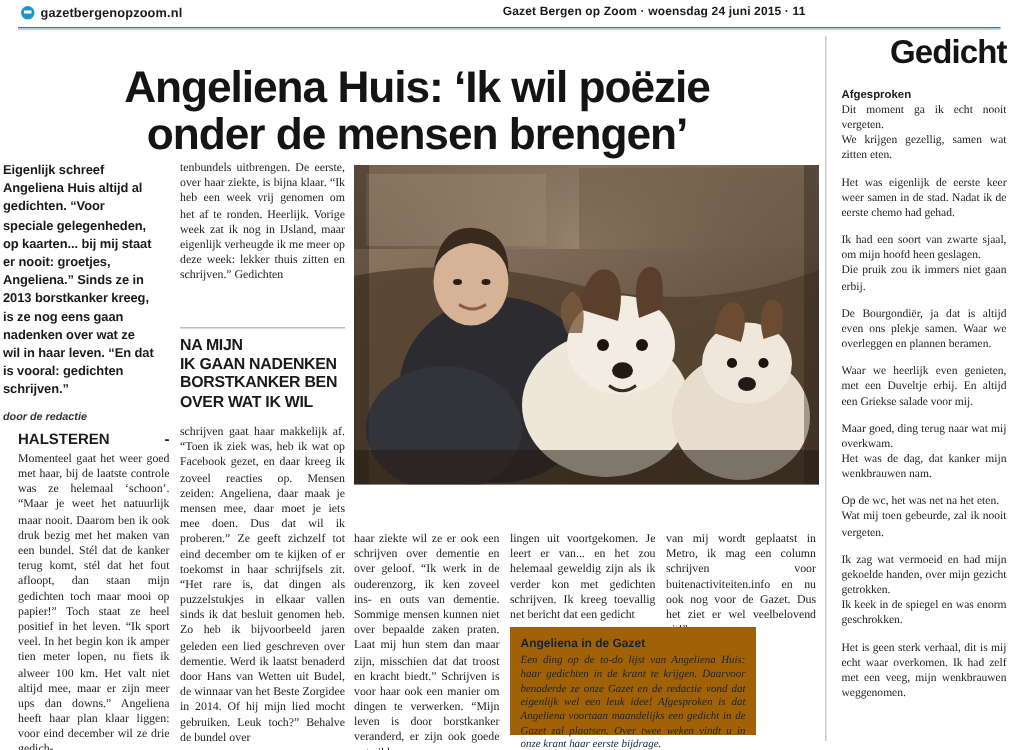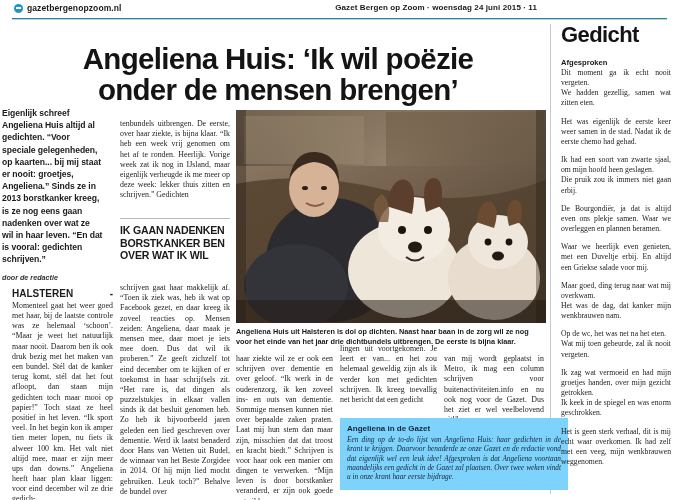--- a/index.html
+++ b/index.html
@@ -66,21 +66,21 @@
     margin-top:7px;font-size:7.2px;font-style:italic;font-weight:bold;color:#333;
   }
   .body-serif{
     font-family:"Liberation Serif", serif;
     font-size:7.9px;line-height:1.29;text-align:justify;color:#1c1c1c;
   }
   .col1-body{position:absolute;left:12px;top:288px;width:101px;}
   .lead-city{font-family:"Liberation Sans",sans-serif;font-weight:bold;font-size:10px;}
 
   
-  .col2-top{position:absolute;left:120px;top:107px;width:110px;margin-top:12px;}
+  .col2-top{position:absolute;left:120px;top:107px;width:110px;}
   .pullquote-wrap{position:absolute;left:120px;top:218px;width:110px;}
   .pq-rule{width:110px;height:1px;background:#bbb;margin-bottom:5px;}
   .pullquote{
     font-size:10.6px;line-height:1.18;font-weight:bold;color:#1a1a1a;
     letter-spacing:-0.2px;
   }
   .pullquote span{display:block;}
   .col2-body{position:absolute;left:120px;top:283px;width:110px;}
 
   
@@ -89,44 +89,44 @@
     background:#6f5c4a;
   }
   .photo svg{display:block;}
   .caption{
     position:absolute;left:236px;top:327px;width:310px;
     font-size:7.3px;line-height:1.32;font-weight:bold;color:#1a1a1a;
   }
 
   
   .col3{position:absolute;left:236px;top:354px;width:97px;}
-  .col4{position:absolute;left:340px;top:344px;width:97px;}
+  .col4{position:absolute;left:340px;top:354px;width:97px;}
   .col5{position:absolute;left:444px;top:354px;width:100px;}
 
   
   .infobox{
-    position:absolute;left:340px;top:418px;width:228px;height:72px;
-    background:#7dd3fc;padding:6px 7px 0 7px;box-sizing:border-box;
+    position:absolute;left:340px;top:418px;width:164px;height:72px;
+    background:#a16207;padding:6px 7px 0 7px;box-sizing:border-box;
   }
   .infobox-title{
     font-size:8px;font-weight:bold;color:#12243a;margin-bottom:2px;
   }
   .infobox-text{
     font-family:"Liberation Serif", serif;
     font-size:7.3px;line-height:1.28;font-style:italic;color:#16263a;
     text-align:justify;
   }
 
   
   .gedicht{
     position:absolute;left:561px;top:24px;width:110px;
   }
   .gedicht-title{
     font-size:22px;font-weight:bold;letter-spacing:-0.6px;color:#141414;
-    line-height:1;margin-bottom:12px;
+    line-height:1;margin-bottom:12px;text-align:right;
   }
   .poem-title{
     font-family:"Liberation Sans", sans-serif;
     font-size:7.6px;font-weight:bold;color:#1a1a1a;margin-bottom:1px;
   }
   .poem-stanza{
     font-family:"Liberation Serif", serif;
     font-size:7.7px;line-height:1.32;color:#1c1c1c;
     margin-bottom:8px;text-align:justify;
   }
@@ -160,20 +160,21 @@
   </div>
   <div class="col1-body body-serif">
     <span class="lead-city">HALSTEREN -</span><span> Momenteel gaat het weer goed met haar, bij de laatste controle was ze helemaal ‘schoon’. “Maar je weet het natuurlijk maar nooit. Daarom ben ik ook druk bezig met het maken van een bundel. Stél dat de kanker terug komt, stél dat het fout afloopt, dan staan mijn gedichten toch maar mooi op papier!” Toch staat ze heel positief in het leven. “Ik sport veel. In het begin kon ik amper tien meter lopen, nu fiets ik alweer 100 km. Het valt niet altijd mee, maar er zijn meer ups dan downs.” Angeliena heeft haar plan klaar liggen: voor eind december wil ze drie gedich-</span>
   </div>
 
   <div class="col2-top body-serif">tenbundels uitbrengen. De eerste, over haar ziekte, is bijna klaar. “Ik heb een week vrij genomen om het af te ronden. Heerlijk. Vorige week zat ik nog in IJsland, maar eigenlijk verheugde ik me meer op deze week: lekker thuis zitten en schrijven.” Gedichten</div>
 
   <div class="pullquote-wrap">
     <div class="pq-rule"></div>
     <div class="pullquote">
+      <span>NA MIJN</span>
       <span>IK GAAN NADENKEN</span>
       <span>BORSTKANKER BEN</span>
       <span>OVER WAT IK WIL</span>
     </div>
   </div>
 
   <div class="col2-body body-serif">schrijven gaat haar makkelijk af. “Toen ik ziek was, heb ik wat op Facebook gezet, en daar kreeg ik zoveel reacties op. Mensen zeiden: Angeliena, daar maak je mensen mee, daar moet je iets mee doen. Dus dat wil ik proberen.” Ze geeft zichzelf tot eind december om te kijken of er toekomst in haar schrijfsels zit. “Het rare is, dat dingen als puzzelstukjes in elkaar vallen sinds ik dat besluit genomen heb. Zo heb ik bijvoorbeeld jaren geleden een lied geschreven over dementie. Werd ik laatst benaderd door Hans van Wetten uit Budel, de winnaar van het Beste Zorgidee in 2014. Of hij mijn lied mocht gebruiken. Leuk toch?” Behalve de bundel over</div>
 
   <div class="photo">
     <svg width="310" height="213" viewBox="0 0 310 213" xmlns="http://www.w3.org/2000/svg">
@@ -230,38 +231,37 @@
       <ellipse cx="252" cy="132" rx="3.4" ry="3.4" fill="#1d1410"></ellipse>
       <ellipse cx="273" cy="132" rx="3.4" ry="3.4" fill="#1d1410"></ellipse>
       <ellipse cx="262" cy="146" rx="6" ry="4.6" fill="#241a14"></ellipse>
 
       <rect x="0" y="190" width="310" height="23" fill="#241c14" opacity="0.55"></rect>
       <rect x="0" y="0" width="10" height="213" fill="#1f1913" opacity="0.35"></rect>
       <rect x="300" y="0" width="10" height="213" fill="#1f1913" opacity="0.35"></rect>
     </svg>
   </div>
 
-  <div class="caption">Angeliena Huis uit Halsteren is dol op dichten. Naast haar baan in de zorg wil ze nog voor het einde van het jaar drie dichtbundels uitbrengen. De eerste is bijna klaar.</div>
 
   <div class="col3 body-serif">haar ziekte wil ze er ook een schrijven over dementie en over geloof. “Ik werk in de ouderenzorg, ik ken zoveel ins- en outs van dementie. Sommige mensen kunnen niet over bepaalde zaken praten. Laat mij hun stem dan maar zijn, misschien dat dat troost en kracht biedt.” Schrijven is voor haar ook een manier om dingen te verwerken. “Mijn leven is door borstkanker veranderd, er zijn ook goede ontwikke-</div>
   <div class="col4 body-serif">lingen uit voortgekomen. Je leert er van... en het zou helemaal geweldig zijn als ik verder kon met gedichten schrijven. Ik kreeg toevallig net bericht dat een gedicht</div>
   <div class="col5 body-serif">van mij wordt geplaatst in Metro, ik mag een column schrijven voor buitenactiviteiten.info en nu ook nog voor de Gazet. Dus het ziet er wel veelbelovend uit!”</div>
 
   <div class="infobox">
     <div class="infobox-title">Angeliena in de Gazet</div>
     <div class="infobox-text">Een ding op de to-do lijst van Angeliena Huis: haar gedichten in de krant te krijgen. Daarvoor benaderde ze onze Gazet en de redactie vond dat eigenlijk wel een leuk idee! Afgesproken is dat Angeliena voortaan maandelijks een gedicht in de Gazet zal plaatsen. Over twee weken vindt u in onze krant haar eerste bijdrage.</div>
   </div>
 
   <div class="gedicht">
     <div class="gedicht-title">Gedicht</div>
     <div class="poem-title">Afgesproken</div>
     <div id="poem-stanzas">
         <div class="poem-stanza">
           <span class="ln">Dit moment ga ik echt nooit vergeten.</span>
-          <span class="ln">We hadden gezellig, samen wat zitten eten.</span>
+          <span class="ln">We krijgen gezellig, samen wat zitten eten.</span>
         </div>
         <div class="poem-stanza">
           <span class="ln">Het was eigenlijk de eerste keer weer samen in de stad. Nadat ik de eerste chemo had gehad.</span>
         </div>
         <div class="poem-stanza">
           <span class="ln">Ik had een soort van zwarte sjaal, om mijn hoofd heen geslagen.</span>
           <span class="ln">Die pruik zou ik immers niet gaan erbij.</span>
         </div>
         <div class="poem-stanza">
           <span class="ln">De Bourgondiër, ja dat is altijd even ons plekje samen. Waar we overleggen en plannen beramen.</span>
@@ -271,21 +271,21 @@
         </div>
         <div class="poem-stanza">
           <span class="ln">Maar goed, ding terug naar wat mij overkwam.</span>
           <span class="ln">Het was de dag, dat kanker mijn wenkbrauwen nam.</span>
         </div>
         <div class="poem-stanza">
           <span class="ln">Op de wc, het was net na het eten.</span>
           <span class="ln">Wat mij toen gebeurde, zal ik nooit vergeten.</span>
         </div>
         <div class="poem-stanza">
-          <span class="ln">Ik zag wat vermoeid en had mijn groetjes handen, over mijn gezicht getrokken.</span>
+          <span class="ln">Ik zag wat vermoeid en had mijn gekoelde handen, over mijn gezicht getrokken.</span>
           <span class="ln">Ik keek in de spiegel en was enorm geschrokken.</span>
         </div>
         <div class="poem-stanza">
           <span class="ln">Het is geen sterk verhaal, dit is mij echt waar overkomen. Ik had zelf met een veeg, mijn wenkbrauwen weggenomen.</span>
         </div>
       </div>
   </div>
 
 </div>
 

